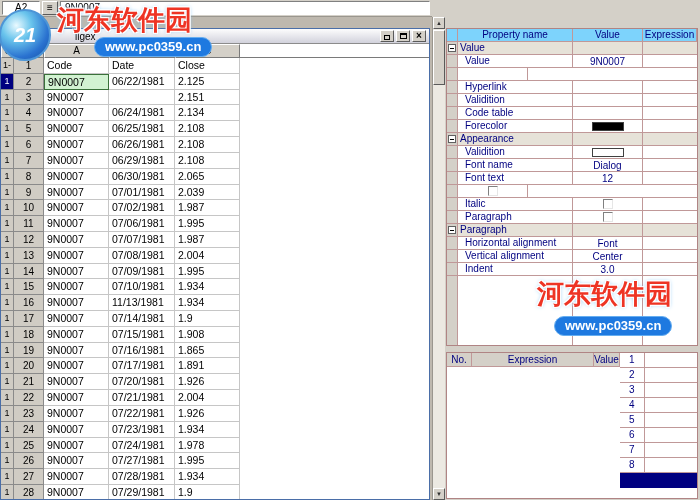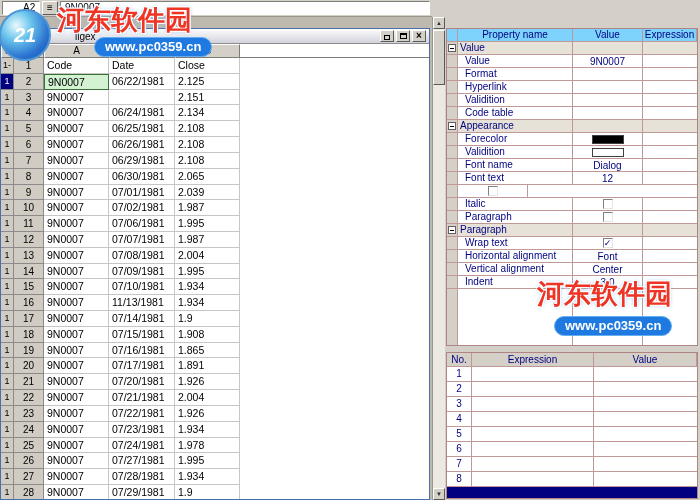--- a/index.html
+++ b/index.html
@@ -5,21 +5,21 @@
   html,body{margin:0;padding:0;}
   body{width:700px;height:500px;position:relative;overflow:hidden;
        font-family:"Liberation Sans","DejaVu Sans",sans-serif;font-size:11px;
        background:#d4d0c8;color:#000;}
   *{box-sizing:border-box;}
 
   
   .formula-bar{position:absolute;left:0;top:0;width:432px;height:17px;background:#d4d0c8;
     display:flex;align-items:center;padding:1px 2px;gap:2px;border-bottom:1px solid #9a968e;}
   .name-box{width:38px;height:14px;background:#fff;border:1px solid;border-color:#808080 #fff #fff #808080;
-    font-size:10px;line-height:12px;padding-left:20px;}
+    font-size:10px;line-height:12px;padding-left:12px;}
   .fb-btn{width:16px;height:14px;background:#d4d0c8;border:1px solid;border-color:#fff #5a5a5a #5a5a5a #fff;
     font-size:10px;line-height:12px;text-align:center;}
   .formula-field{flex:1;height:14px;background:#fff;border:1px solid;border-color:#808080 #fff #fff #808080;
     font-size:10px;line-height:12px;padding-left:4px;}
 
   
   .mdi{position:absolute;left:0;top:17px;width:432px;height:483px;background:#beb8ae;}
   .sheet-window{position:absolute;left:0;top:28px;width:430px;height:472px;background:#d4d0c8;
     border:1px solid #4a6ea8;display:flex;flex-direction:column;overflow:hidden;}
   .title-bar{height:15px;flex:none;background:linear-gradient(#fdfdfd,#d2d2dc);
@@ -91,21 +91,21 @@
   .pexp{flex:1;background:#fff;border-bottom:1px solid #c09898;}
   .pgroup .pexp{background:#e6e2d8;}
   .cb{width:10px;height:10px;background:#fff;border:1px solid;border-color:#808080 #e6e6e6 #e6e6e6 #808080;
     font-size:9px;line-height:9px;text-align:center;color:#000080;display:inline-block;}
   .swatch{width:32px;height:9px;border:1px solid #404040;display:inline-block;}
   .prop-fill{flex:1;display:flex;}
   .prop-fill .pgut,.prop-fill .pname,.prop-fill .pval{border-bottom:none;height:auto;}
   .prop-fill .pexp{border-bottom:none;}
 
   .expr-table{position:absolute;left:1px;top:352px;width:252px;height:147px;background:#fff;
-    border:1px solid #b08484;display:flex;flex-direction:column;overflow:hidden;}
+    border:1px solid #b08484;display:flex;flex-direction:row;overflow:hidden;}
   .expr-header{display:flex;height:14px;flex:none;}
   .ehc{background:#d4d0c8;border-right:1px solid #c09898;border-bottom:1px solid #c09898;
     color:#000080;font-size:10px;line-height:13px;text-align:center;flex:none;}
   .ec0{width:25px;flex:none;}
   .ec1{width:122px;flex:none;}
   .ec2{flex:1;}
   .erow{display:flex;height:15px;flex:none;}
   .eno,.eexp,.eval{background:#fff;border-right:1px solid #c09898;border-bottom:1px solid #c09898;
     color:#000080;font-size:10px;line-height:14px;text-align:center;}
   .eval{border-right:none;}
@@ -418,60 +418,59 @@
           <div class="pexp"></div>
         </div>
         <div class="prow">
           <div class="pgut"></div>
           <div class="pname">Value</div>
           <div class="pval">9N0007</div>
           <div class="pexp"></div>
         </div>
         <div class="prow">
           <div class="pgut"></div>
-          <div class="pname">Format</div>
           <div class="pval"></div>
           <div class="pexp"></div>
         </div>
         <div class="prow">
           <div class="pgut"></div>
           <div class="pname">Hyperlink</div>
           <div class="pval"></div>
           <div class="pexp"></div>
         </div>
         <div class="prow">
           <div class="pgut"></div>
           <div class="pname">Validition</div>
           <div class="pval"></div>
           <div class="pexp"></div>
         </div>
         <div class="prow">
           <div class="pgut"></div>
           <div class="pname">Code table</div>
           <div class="pval"></div>
+          <div class="pexp"></div>
+        </div>
+        <div class="prow">
+          <div class="pgut"></div>
+          <div class="pname">Forecolor</div>
+          <div class="pval">
+            <div class="swatch" style="background: rgb(0, 0, 0);"></div>
+          </div>
           <div class="pexp"></div>
         </div>
         <div class="prow pgroup">
           <div class="pgut">
             <div class="collapse"></div>
           </div>
           <div class="pname">Appearance</div>
           <div class="pval"></div>
           <div class="pexp"></div>
         </div>
         <div class="prow">
           <div class="pgut"></div>
-          <div class="pname">Forecolor</div>
-          <div class="pval">
-            <div class="swatch" style="background: rgb(0, 0, 0);"></div>
-          </div>
-          <div class="pexp"></div>
-        </div>
-        <div class="prow">
-          <div class="pgut"></div>
           <div class="pname">Validition</div>
           <div class="pval">
             <div class="swatch" style="background: rgb(255, 255, 255);"></div>
           </div>
           <div class="pexp"></div>
         </div>
         <div class="prow">
           <div class="pgut"></div>
           <div class="pname">Font name</div>
           <div class="pval">Dialog</div>
@@ -505,28 +504,20 @@
             <div class="cb"></div>
           </div>
           <div class="pexp"></div>
         </div>
         <div class="prow pgroup">
           <div class="pgut">
             <div class="collapse"></div>
           </div>
           <div class="pname">Paragraph</div>
           <div class="pval"></div>
-          <div class="pexp"></div>
-        </div>
-        <div class="prow">
-          <div class="pgut"></div>
-          <div class="pname">Wrap text</div>
-          <div class="pval">
-            <div class="cb on">✓</div>
-          </div>
           <div class="pexp"></div>
         </div>
         <div class="prow">
           <div class="pgut"></div>
           <div class="pname">Horizontal alignment</div>
           <div class="pval">Font</div>
           <div class="pexp"></div>
         </div>
         <div class="prow">
           <div class="pgut"></div>

